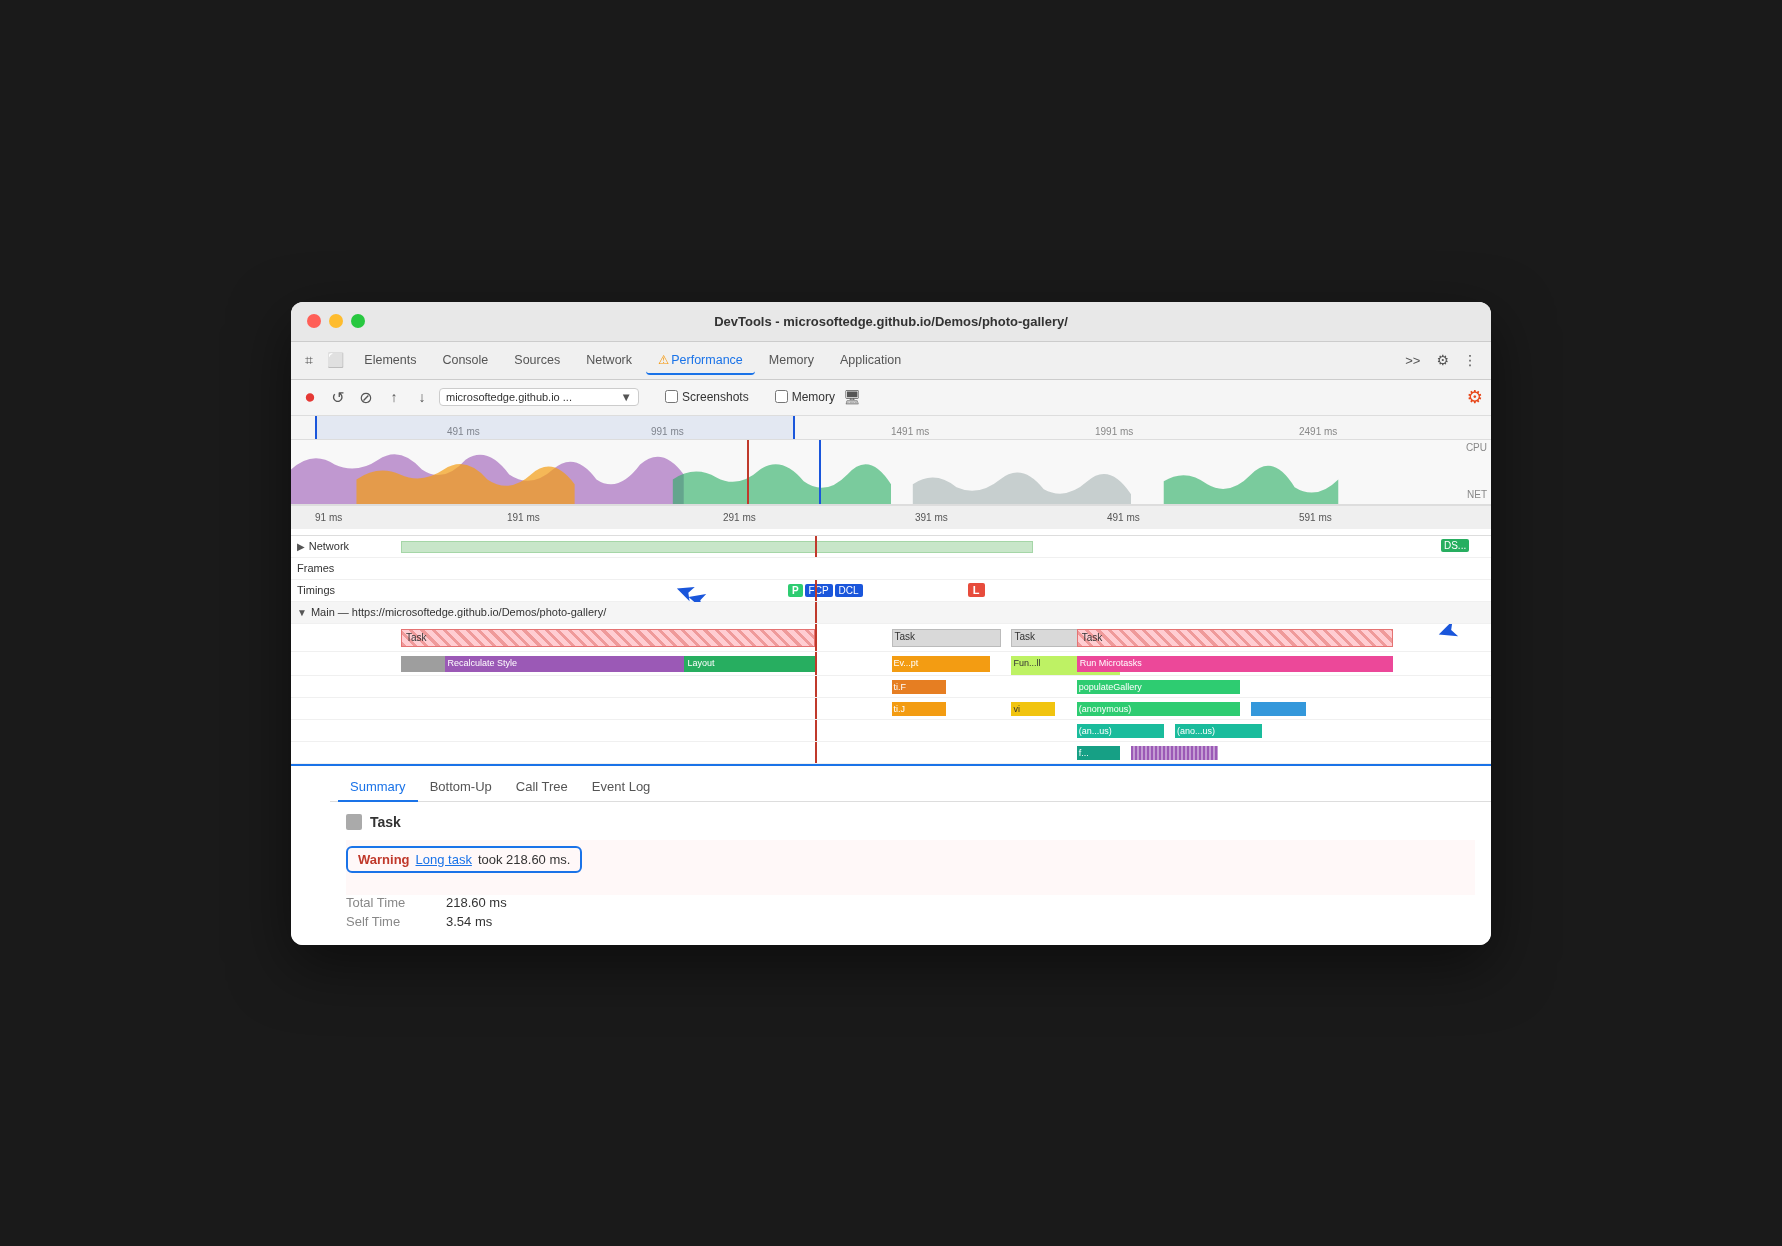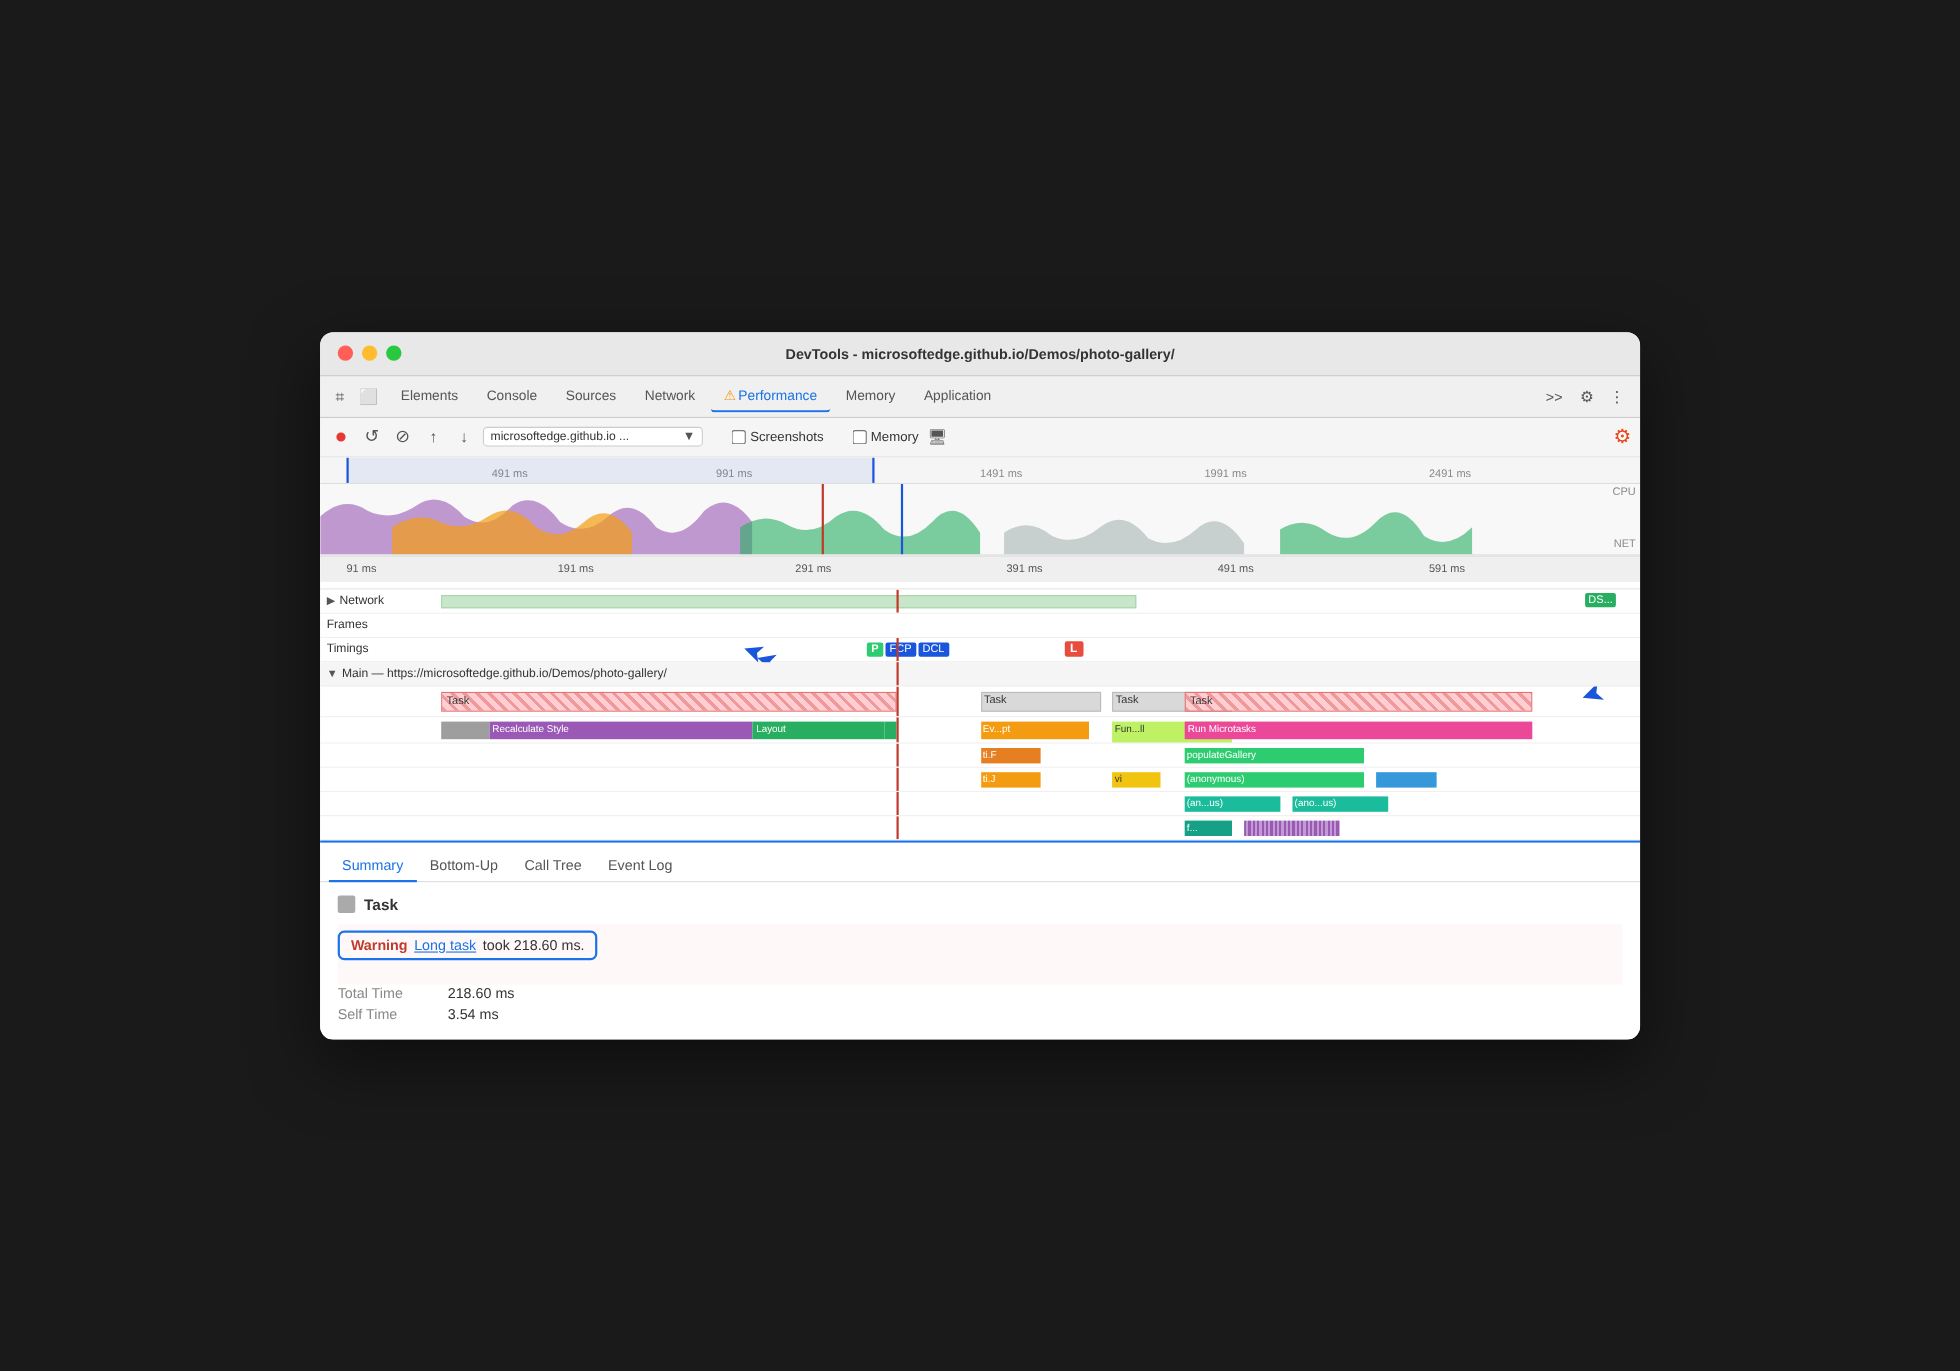--- a/index.html
+++ b/index.html
@@ -115,21 +115,21 @@
       border-radius: 4px;
       padding: 2px 6px;
       font-size: 11.5px;
       color: #333;
       display: flex;
       align-items: center;
       justify-content: space-between;
     }
     .toolbar-checkbox-group {
       display: flex;
-      align-items: flex-end;
+      align-items: flex-start;
       gap: 4px;
       font-size: 12px;
       color: #333;
       padding-left: 20px;
     }
     .toolbar-checkbox-group input[type=checkbox] {
       margin: 0;
     }
     .toolbar-settings {
       margin-left: auto;
@@ -222,20 +222,21 @@
     }
     .flamechart-track {
       flex: 1;
       height: 100%;
       position: relative;
       overflow: hidden;
     }
     
     .bottom-panel {
       background: #fff;
+      padding-left: 39px;
     }
     .bottom-tabs {
       display: flex;
       border-bottom: 1px solid #ddd;
       padding: 0 8px;
       height: 36px;
       align-items: flex-end;
     }
     .bottom-tab {
       padding: 6px 12px;

